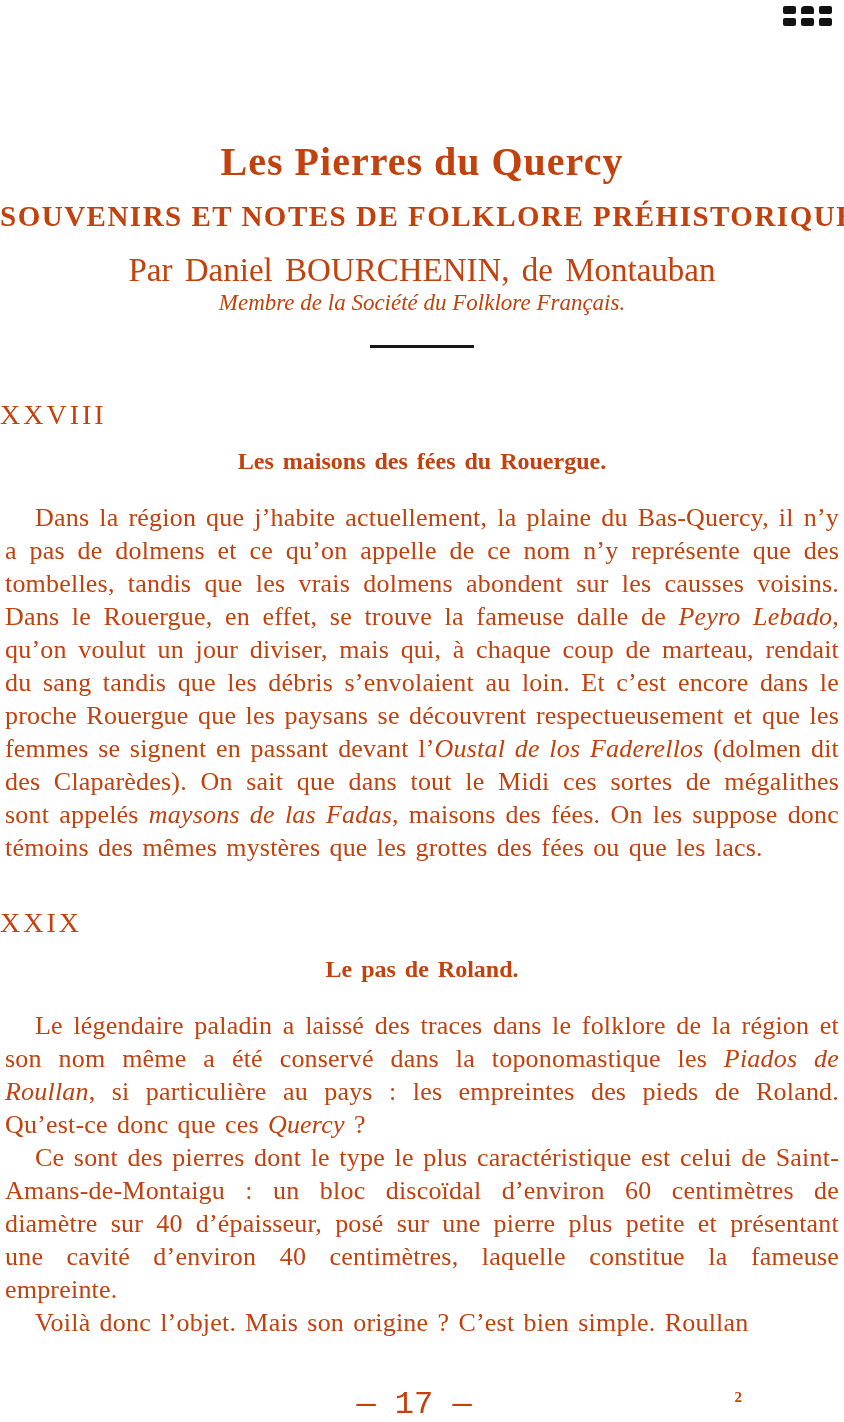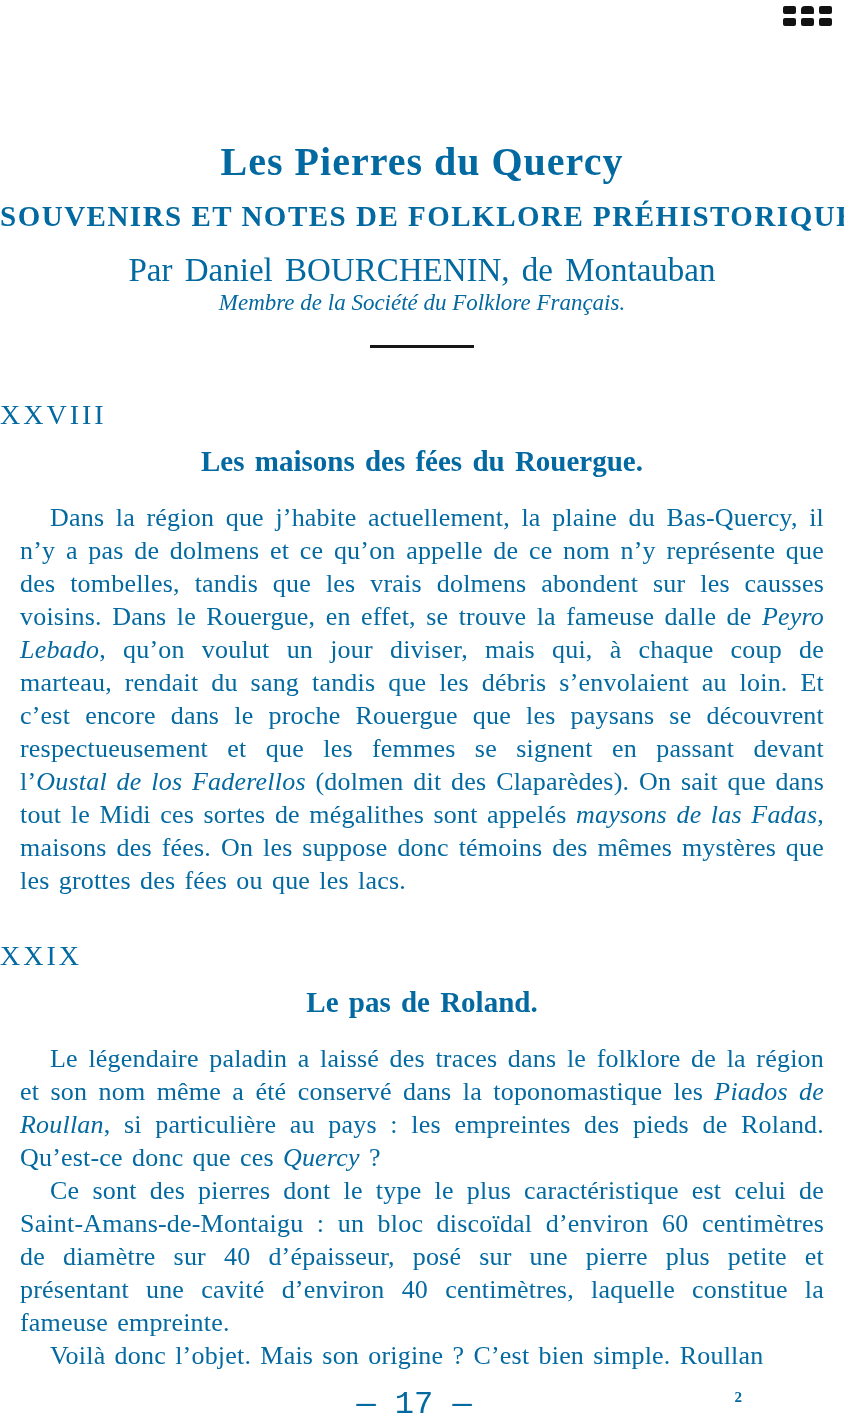--- a/index.html
+++ b/index.html
@@ -1,21 +1,21 @@
 <!DOCTYPE html>
 <html lang="fr"><head>
 <meta charset="utf-8">
 <style>
   html, body { margin: 0; padding: 0; background: #ffffff; }
   .page {
     position: relative;
     width: 844px;
     height: 1422px;
     background: #ffffff;
-    color: #0369a1;
+    color: #c2410c;
     font-family: "Liberation Serif", serif;
     overflow: hidden;
   }
   
   .stamp {
     position: absolute;
     top: 6px;
     right: 12px;
     display: grid;
     grid-template-columns: repeat(3, 13px);
@@ -67,26 +67,26 @@
   .chapter-number {
     margin-top: 52px;
     text-align: left;
     font-size: 28px;
     line-height: 30px;
     letter-spacing: 3px;
   }
   .chapter-heading {
     margin-top: 17px;
     text-align: center;
-    font-size: 29px;
+    font-size: 24px;
     font-weight: 700;
     line-height: 28px;
     word-spacing: 3px;
   }
-  .body-text { padding: 0 20px; }
+  .body-text { padding: 0 5px; }
   .body-text p {
     margin: 0;
     font-size: 26px;
     line-height: 33px;
     text-align: justify;
     text-indent: 30px;
     word-spacing: 2.5px;
     letter-spacing: 0.2px;
   }
   .body-text p.first { margin-top: 26px; }

